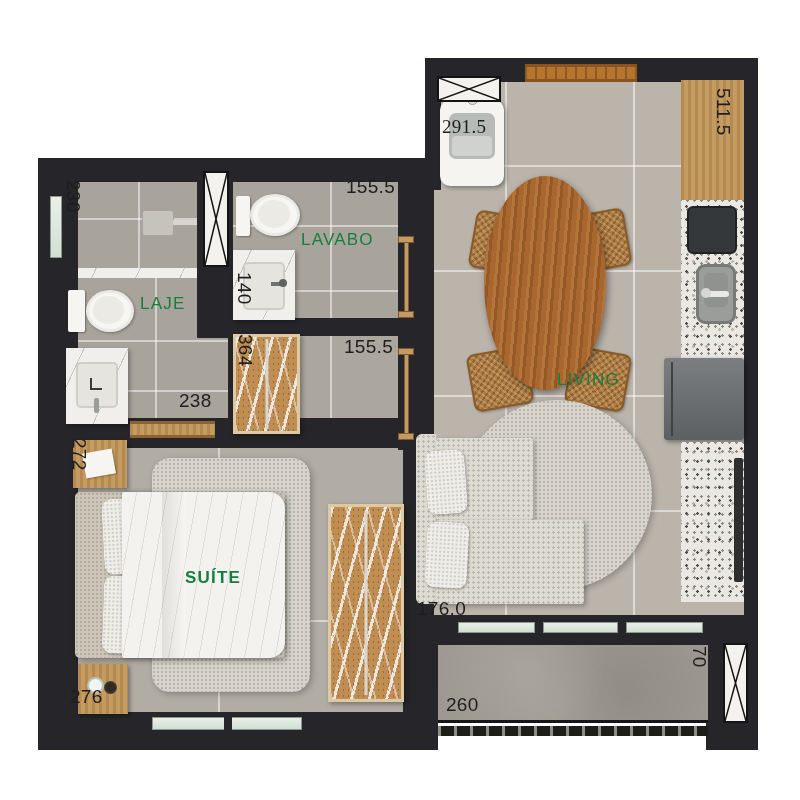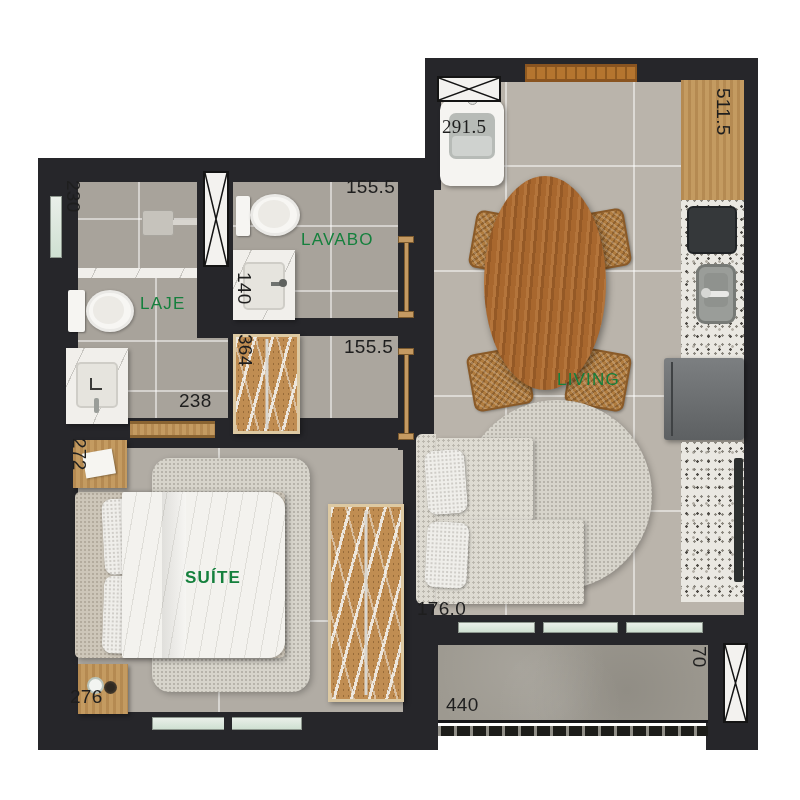--- a/index.html
+++ b/index.html
@@ -200,16 +200,16 @@
   <div class="dim dim-v" style="left:233px;top:272px;">140</div>
   <div class="room-label" style="left:140px;top:294px;">LAJE</div>
   <div class="dim" style="left:179px;top:390px;">238</div>
   <div class="dim dim-v" style="left:234px;top:334px;">364</div>
   <div class="dim" style="left:344px;top:336px;">155.5</div>
   <div class="room-label" style="left:557px;top:370px;">LIVING</div>
   <div class="dim dim-v" style="left:68px;top:438px;">272</div>
   <div class="room-label" style="left:185px;top:568px;font-weight:700;">SUÍTE</div>
   <div class="dim" style="left:417px;top:598px;">176.0</div>
   <div class="dim" style="left:70px;top:686px;">276</div>
-  <div class="dim" style="left:446px;top:694px;">440</div>
+  <div class="dim" style="left:446px;top:694px;">260</div>
   <div class="dim dim-v" style="left:688px;top:646px;">70</div>
 
 </div>
 
 </body></html>

